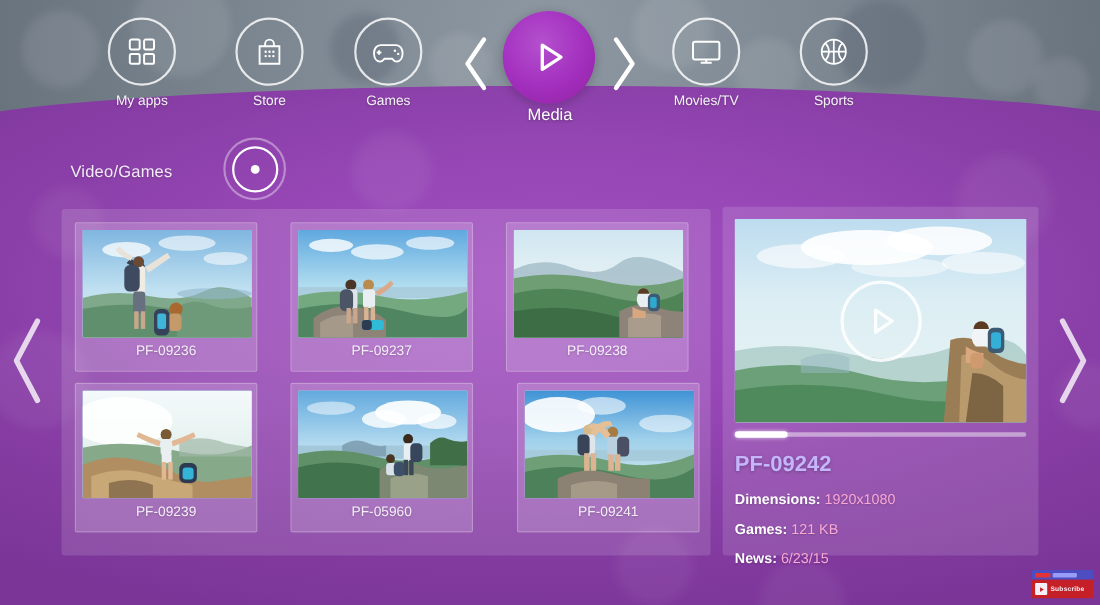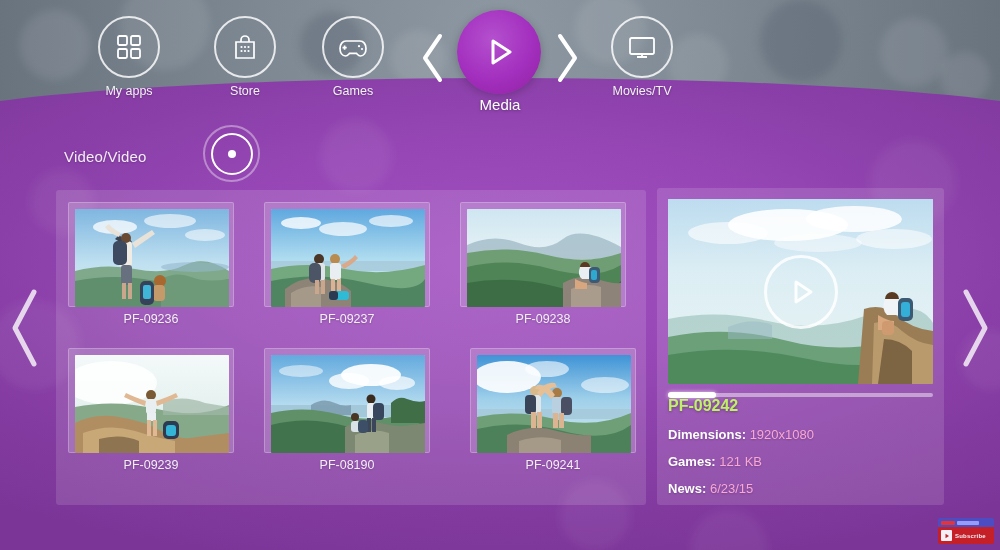--- a/index.html
+++ b/index.html
@@ -121,21 +121,21 @@
 
   
   .grid-panel {
     position:absolute; left:56px; top:190px;
     width:590px; height:315px;
     background:rgba(255,255,255,0.13);
     border-radius:3px;
   }
   .thumb {
     position:absolute;
-    width:166px; height:105px;
+    width:166px; height:136px;
     background:rgba(255,255,255,0.17);
     border:1px solid rgba(255,255,255,0.24);
     border-radius:2px;
     padding:6px 6px 0 6px;
   }
   .thumb .pic {
     width:154px; height:98px;
     border-radius:1px;
     overflow:hidden;
     position:relative;
@@ -183,22 +183,23 @@
     border-radius:2px;
     position:relative;
   }
   .progress-fill {
     position:absolute; left:0; top:-1px;
     height:6px; border-radius:3px;
     background:#ffffff;
     box-shadow:0 0 4px rgba(255,255,255,0.7);
   }
   .detail-title {
-    font-size:16px; font-weight:bold;
-    color:#bef264;
+    margin-top:14px;
+    font-size:20px; font-weight:bold;
+    color:#c4b5fd;
     text-shadow:0 1px 3px rgba(0,0,0,0.28);
   }
   .detail-row {
     margin-top:12px;
     font-size:13px;
     color:#efe6f5;
     text-shadow:0 1px 2px rgba(0,0,0,0.2);
   }
   .detail-row .k { font-weight:bold; color:#ffffff; }
   .detail-row .v { color:#f9a8d4; }
@@ -316,20 +317,30 @@
     <div class="nav-item n3">
       <div class="nav-circle">
         <svg width="32" height="30" viewBox="0 0 32 30" fill="none" stroke="#fff" stroke-width="1.8">
           <rect x="4" y="6" width="24" height="16" rx="1.8"></rect>
           <path d="M11 25h10M16 22v3"></path>
         </svg>
       </div>
       <div class="nav-label">Movies/TV</div>
     </div>
 
+    <div class="nav-item n4">
+      <div class="nav-circle">
+        <svg width="30" height="30" viewBox="0 0 30 30" fill="none" stroke="#fff" stroke-width="1.6">
+          <circle cx="15" cy="15" r="11"></circle>
+          <path d="M15 4v22M4 15h22"></path>
+          <path d="M7.2 7.2c4.5 4.5 4.5 11.1 0 15.6M22.8 7.2c-4.5 4.5-4.5 11.1 0 15.6"></path>
+        </svg>
+      </div>
+      <div class="nav-label">Sports</div>
+    </div>
 
 
     <div class="nav-chev left">
       <svg width="30" height="52" viewBox="0 0 30 52" fill="none" stroke="#fff" stroke-width="4" stroke-linecap="round" stroke-linejoin="round">
         <path d="M22 4 L7 26 L22 48"></path>
       </svg>
     </div>
     <div class="nav-chev right">
       <svg width="30" height="52" viewBox="0 0 30 52" fill="none" stroke="#fff" stroke-width="4" stroke-linecap="round" stroke-linejoin="round">
         <path d="M8 4 L23 26 L8 48"></path>
@@ -339,21 +350,21 @@
     <div class="media-btn">
       <span>
         <svg width="40" height="40" viewBox="0 0 40 40" fill="none" stroke="#fff" stroke-width="3" stroke-linejoin="round">
           <path d="M14 9 L31 20 L14 31 Z"></path>
         </svg>
       </span>
     </div>
     <div class="media-label">Media</div>
   </div>
 
-  <div class="cat-label">Video/Video</div>
+  <div class="cat-label">Video/Games</div>
   <div class="rec-icon">
     <div class="rec-inner">
       <div class="rec-dot"></div>
     </div>
   </div>
 
   <div class="grid-panel">
 
     <div class="thumb t0">
       <div class="pic">
@@ -528,21 +539,21 @@
             <rect x="96" y="63" width="4" height="14" fill="#3b4758"></rect>
             <rect x="101" y="63" width="4" height="14" fill="#3b4758"></rect>
           </g>
           <g>
             <circle cx="84" cy="62" r="4" fill="#4a3422"></circle>
             <rect x="80" y="66" width="10" height="11" rx="3" fill="#d8e2e8"></rect>
             <rect x="87" y="65" width="10" height="13" rx="4" fill="#3d4f66"></rect>
           </g>
         </svg>
       </div>
-      <div class="cap">PF-08190</div>
+      <div class="cap">PF-05960</div>
     </div>
 
     <div class="thumb t5">
       <div class="pic">
         <svg width="154" height="98" viewBox="0 0 154 98" preserveAspectRatio="none">
           <defs>
               <linearGradient id="g5s" x1="0" y1="0" x2="0" y2="1">
             <stop offset="0" stop-color="#3f93d6"></stop>
                 <stop offset="0.45" stop-color="#9fd0ea"></stop>
                 <stop offset="1" stop-color="#d8ecef"></stop>

